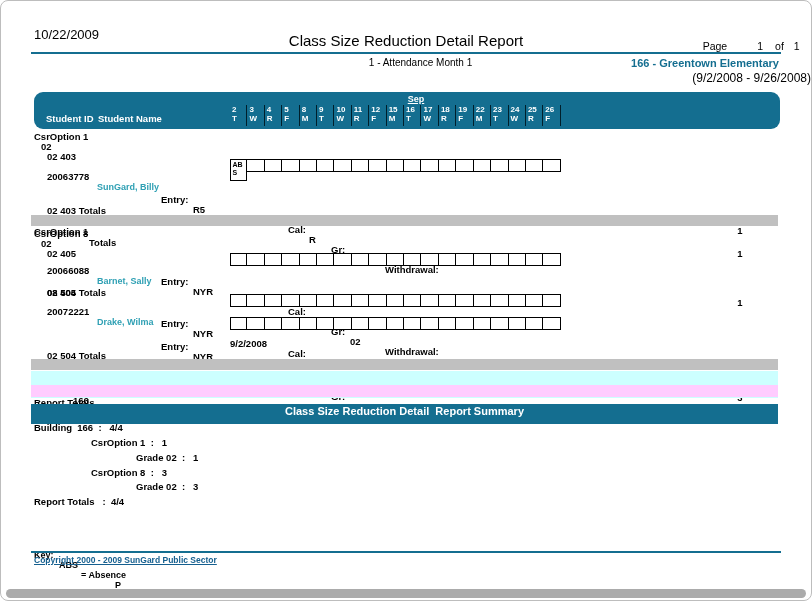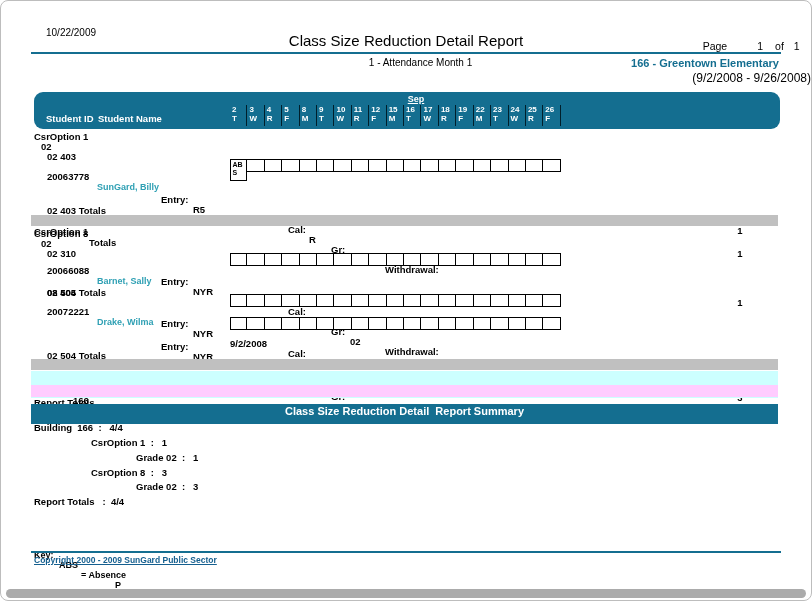--- a/index.html
+++ b/index.html
@@ -4,21 +4,21 @@
 <style>
   html,body{margin:0;padding:0;background:#fff;}
   .page{
     position:relative;width:812px;height:601px;background:#fff;
     font-family:"Liberation Sans","DejaVu Sans",sans-serif;color:#000;
     border:1px solid #bdbdbd;border-radius:8px;box-sizing:border-box;overflow:hidden;
   }
   .a{position:absolute;white-space:pre;}
   .teal-bg{background:#146e90;}
   
-  .hdr-date{left:45px;top:26px;font-size:10px;}
+  .hdr-date{left:33px;top:26px;font-size:13px;}
   .hdr-title{left:0;right:0;top:31px;text-align:center;font-size:15px;}
   .hdr-page{left:690px;top:27px;font-size:10.5px;}
   .hdr-page span{margin-right:0;}
   .rule{height:2px;background:#146e90;}
   .sub1{left:0;right:0;top:56px;text-align:center;font-size:10px;margin-left:29px;}
   .sub2{left:0;right:0;top:70px;text-align:right;font-size:12px;}
   .bldg{right:32px;top:56px;font-size:11px;font-weight:bold;color:#146e90;}
   
   .thead{left:33px;top:91px;width:746px;height:37px;border-radius:9px;}
   .sep{left:0;right:0;top:2px;text-align:center;color:#fff;font-size:9px;font-weight:bold;text-decoration:underline;padding-left:18px;}
@@ -101,21 +101,21 @@
     <span class="a tval">1</span>
   </div>
   <div class="a band gray" style="top:214px">
     <span class="a" style="left:3px">CsrOption 1</span>
     <span class="a" style="left:58px">Totals</span>
     <span class="a bval">1</span>
   </div>
 
   <div class="a row" style="top:228px"><span class="a" style="left:33px">CsrOption 8</span></div>
   <div class="a row" style="top:238px"><span class="a" style="left:40px">02</span></div>
-  <div class="a row" style="top:248px"><span class="a" style="left:46px">02 310</span></div>
+  <div class="a row" style="top:248px"><span class="a" style="left:46px">02 405</span></div>
 
   <div class="a grid" style="top:252px"><div class="gcell"></div><div class="gcell"></div><div class="gcell"></div><div class="gcell"></div><div class="gcell"></div><div class="gcell"></div><div class="gcell"></div><div class="gcell"></div><div class="gcell"></div><div class="gcell"></div><div class="gcell"></div><div class="gcell"></div><div class="gcell"></div><div class="gcell"></div><div class="gcell"></div><div class="gcell"></div><div class="gcell"></div><div class="gcell"></div><div class="gcell"></div></div>
   <div class="a row" style="top:255px">
     <span class="a" style="left:46px">20066088</span>
     <span class="a sname" style="left:96px">Barnet, Sally</span>
   </div>
   <div class="a row" style="top:266px">
     <span class="a" style="left:160px">Entry:</span>
     <span class="a" style="left:192px">NYR</span>
     <span class="a" style="left:229px">9/2/2008</span>

